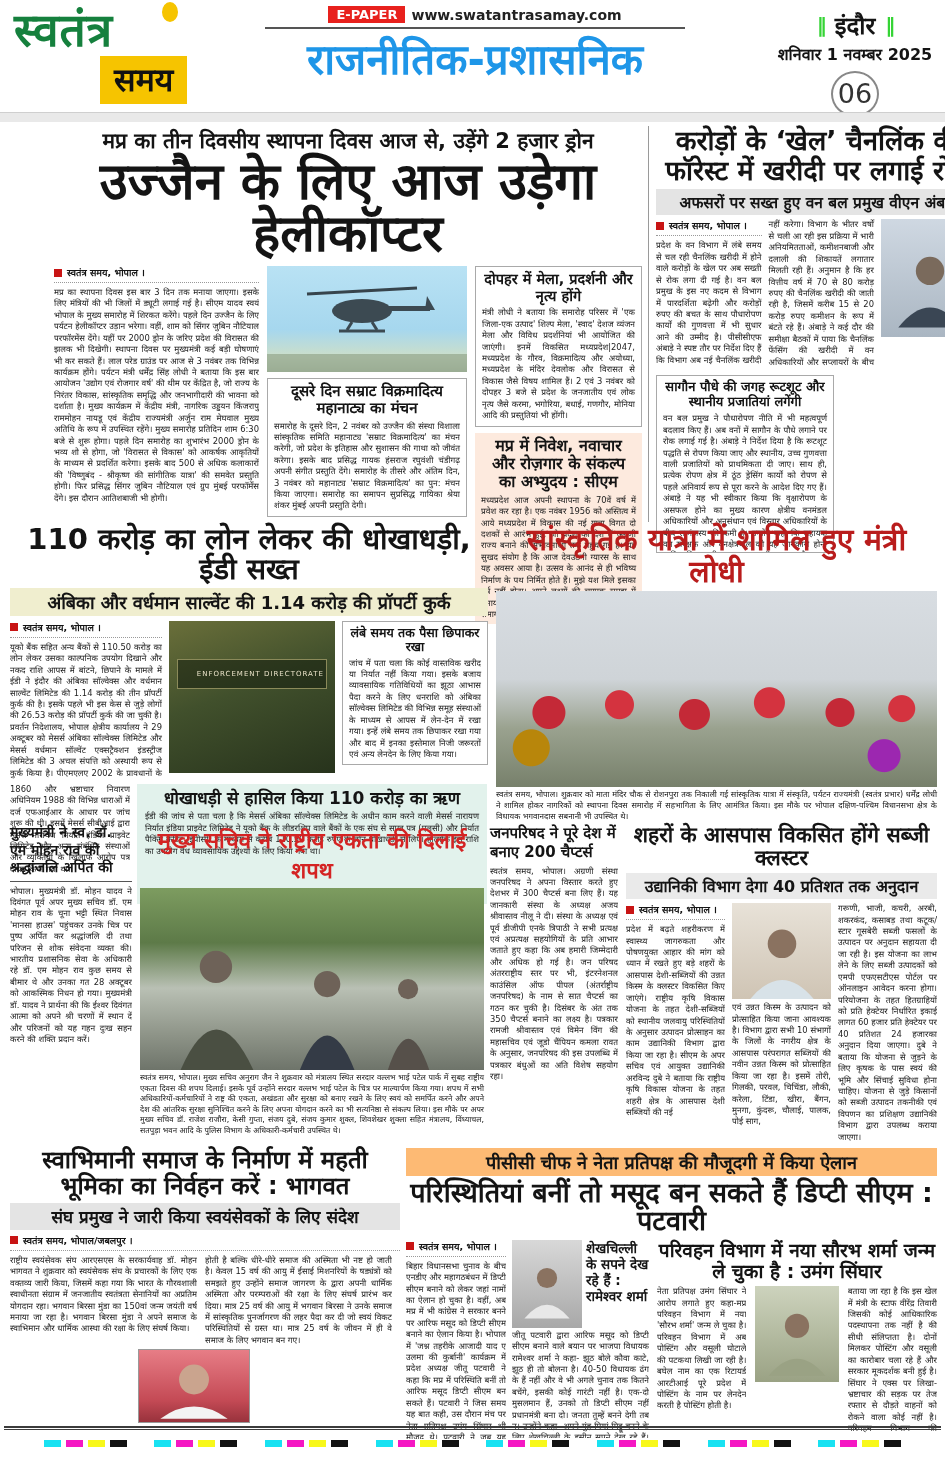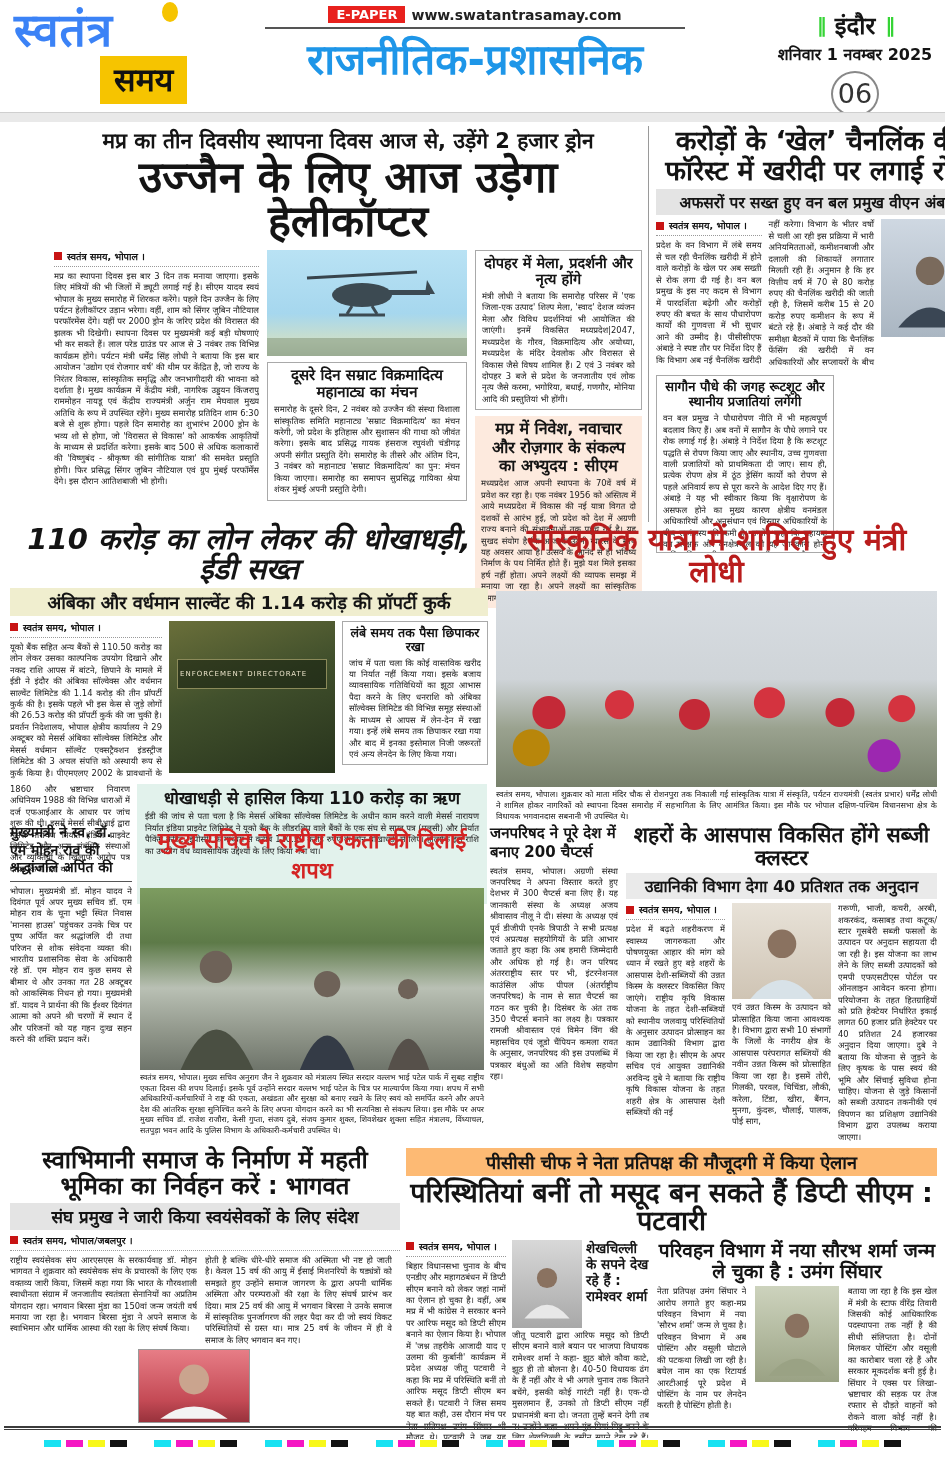--- a/index.html
+++ b/index.html
@@ -6,21 +6,21 @@
   html,body { background:#dcdcdc; }
   .page {
     position: relative; width: 945px; height: 1468px; margin: 0 auto;
     background: #ffffff; color: #141414;
     font-family: "DejaVu Sans", "Liberation Sans", sans-serif;
     overflow: hidden;
   }
   
   .masthead { position:absolute; top:0; left:0; width:945px; height:112px; }
   .logo { position:absolute; left:14px; top:6px; width:235px; }
-  .logo-top { font-size:46px; font-weight:bold; letter-spacing:1px; line-height:1.05; color:#3b82f6; position:relative; }
+  .logo-top { font-size:46px; font-weight:bold; letter-spacing:1px; line-height:1.05; color:#15803d; position:relative; }
   .logo-dot { position:absolute; left:148px; top:-4px; width:16px; height:20px; background:#f6c400; border-radius:50%; }
   .logo-bottom { display:inline-block; margin-left:86px; margin-top:2px; background:#f6c400; color:#111; font-size:32px; font-weight:bold; padding:1px 14px 4px; }
   .mast-center { position:absolute; left:265px; top:6px; width:420px; text-align:center; }
   .epaper-row { display:flex; justify-content:center; align-items:center; gap:6px; border-bottom:2px solid #555; padding-bottom:4px; }
   .epaper-badge { background:#e8211d; color:#fff; font-weight:bold; font-size:13px; padding:1px 8px; }
   .website { font-size:14px; font-weight:bold; color:#222; text-decoration:none; }
   .section-title { margin-top:8px; font-size:42px; font-weight:bold; color:#1e96e8; line-height:1.1; }
   .mast-right { position:absolute; right:10px; top:8px; width:160px; text-align:center; }
   .city-row { display:flex; justify-content:center; align-items:center; gap:10px; }
   .gbar { color:#35d435; font-weight:bold; font-size:20px; letter-spacing:-2px; }
@@ -36,21 +36,21 @@
   .gray-band { background:#e4e4e4; font-weight:bold; text-align:center; }
   .box { border:1px solid #a9a9a9; padding:4px 6px; background:#fff; }
   .box h4 { font-size:15px; text-align:center; line-height:1.15; margin-bottom:3px; }
   .photo { position:relative; overflow:hidden; }
   .sil { position:absolute; bottom:0; left:50%; transform:translateX(-50%); width:85%; height:88%; }
 
   
   .row-top { position:absolute; top:126px; left:0; width:945px; height:396px;margin-left:44px; }
   .heli { position:absolute; left:10px; top:0; width:588px; height:396px; }
   .heli .kicker { font-size:21px; font-weight:bold; text-align:center; }
-  .heli .head { font-size:43px; font-weight:bold; text-align:center; line-height:1.02; margin:2px 0 6px; }
+  .heli .head { font-size:51px; font-weight:bold; text-align:center; line-height:1.02; margin:2px 0 6px; }
   .heli-cols { display:flex; gap:8px; }
   .heli-c1 { width:205px; }
   .heli-c1 .bt { height:268px; overflow:hidden; }
   .heli-c2 { width:200px; }
   .heli-photo { height:106px; background:linear-gradient(#b9e2f4 0%, #a6d7ee 60%, #cddfc9 86%, #aebfa8 100%); }
   .heli-c3 { width:167px; }
   .box-mela h4 { font-size:14.5px; }
   .box-cm { background:#fdeade; border:none; margin-top:6px; }
   .box-cm h4 { font-size:16px; }
   .vdiv { position:absolute; left:604px; top:0; height:396px; border-left:1px solid #9a9a9a; }
@@ -61,26 +61,26 @@
   .chain-r1 .txt { width:218px; column-count:2; column-gap:7px; }
   .chain-photo { width:98px; height:118px; background:linear-gradient(#cfd8e2, #aab6c2); }
   .chain-r2 { display:flex; gap:7px; margin-top:4px; }
   .chain-r2 .txt { width:140px; height:178px; overflow:hidden; }
   .box-sagwan { width:178px; height:178px; overflow:hidden; }
   .box-sagwan h4 { font-size:13px; }
 
   
   .row-mid { position:absolute; top:524px; left:0; width:945px; height:296px; }
   .ed { position:absolute; left:10px; top:0; width:478px; }
-  .ed .head { font-size:29px; font-weight:bold; text-align:center; line-height:1.05;font-style:italic; }
+  .ed .head { font-size:29px; font-weight:bold; text-align:center; line-height:1.05; }
   .ed .sub { background:#f0eecf; font-size:18px; font-weight:bold; text-align:center; padding:2px 0; margin:3px 0 5px; }
   .ed-r1 { display:flex; gap:7px; height:158px; overflow:hidden; }
   .ed-c1 { width:152px; }
   .ed-photo { width:166px; height:152px; background:linear-gradient(160deg,#6a6f3a 0%,#41502c 45%,#27331c 100%); }
-  .ed-sign { position:absolute; top:38px; left:8px; right:8px; color:#e9e2c8; font-size:7px; text-align:left; letter-spacing:1px; border:1px solid #8b8a5a; padding:10px 2px; background:rgba(20,30,15,.55); }
+  .ed-sign { position:absolute; top:38px; left:8px; right:8px; color:#e9e2c8; font-size:7px; text-align:right; letter-spacing:1px; border:1px solid #8b8a5a; padding:10px 2px; background:rgba(20,30,15,.55); }
   .ed-c3 { width:146px; }
   .box-hide h4 { font-size:12.5px; }
   .ed-r2 { display:flex; gap:7px; margin-top:5px; }
   .ed-r2 .txt { width:120px; height:120px; overflow:hidden; }
   .box-loan { width:350px; background:#e2f2ec; border:none; padding:5px 8px; }
   .box-loan h4 { font-size:17px; }
   .yatra { position:absolute; left:496px; top:0; width:441px; }
   .yatra .head { color:#b91c1c; font-size:30px; font-weight:bold; text-align:center; line-height:1.05; margin-bottom:4px; }
   .yatra-photo { height:196px;
     background:

